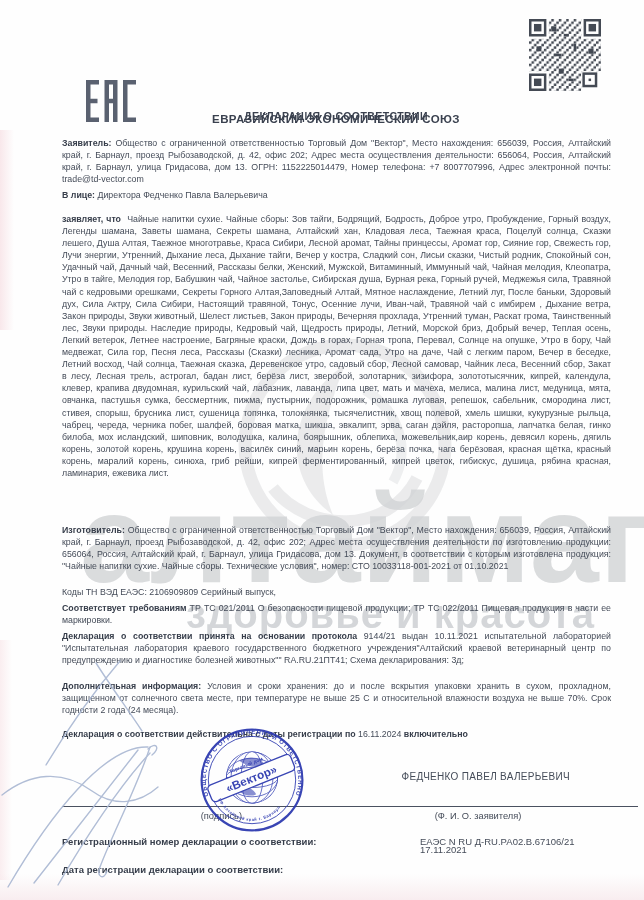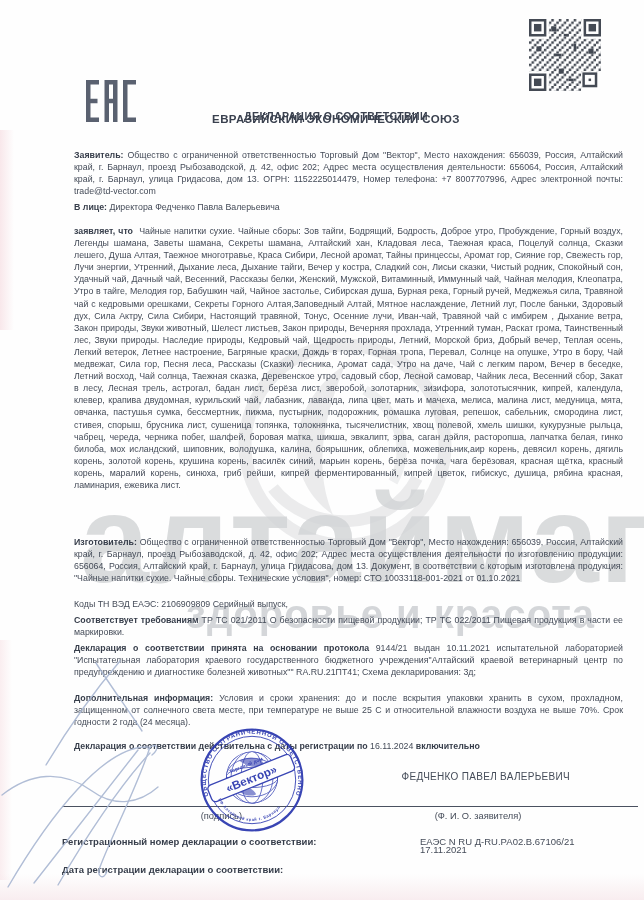--- a/index.html
+++ b/index.html
@@ -31,21 +31,21 @@
     background:linear-gradient(0deg, rgba(238,205,212,.35), rgba(238,205,212,0));}
   
   .eac{left:86px;top:80px;z-index:2;}
   .qr{left:529px;top:19px;z-index:2;}
   .title1{left:62px;top:88px;width:548px;text-align:center;z-index:2;
     font-size:11.5px;font-weight:bold;letter-spacing:.4px;color:#3a414f;margin-top:25px;}
   .title2{left:62px;top:110px;width:548px;text-align:center;z-index:2;
     font-size:10.5px;font-weight:bold;letter-spacing:.4px;color:#3a414f;}
   
   .para{
-    position:absolute;left:62px;width:549px;margin:12px;z-index:2;
+    position:absolute;left:62px;width:549px;margin:0;z-index:2;
     font-size:8.8px;line-height:12.1px;text-align:justify;color:#444b58;
   }
   .b{font-weight:bold;color:#373e4b;}
   
   .sigline{left:62px;top:806px;width:576px;height:0;border-top:1.2px solid #4a5160;z-index:3;}
   .caption{position:absolute;z-index:3;font-size:9.3px;color:#454c59;}
   .fio{left:350px;top:771px;width:220px;text-align:right;z-index:3;
     font-size:10px;color:#454c59;letter-spacing:.3px;}
   .reglabel{position:absolute;left:62px;z-index:3;font-size:9.5px;font-weight:bold;color:#373e4b;}
   .regvalue{position:absolute;left:420px;z-index:3;font-size:9.5px;color:#454c59;}

